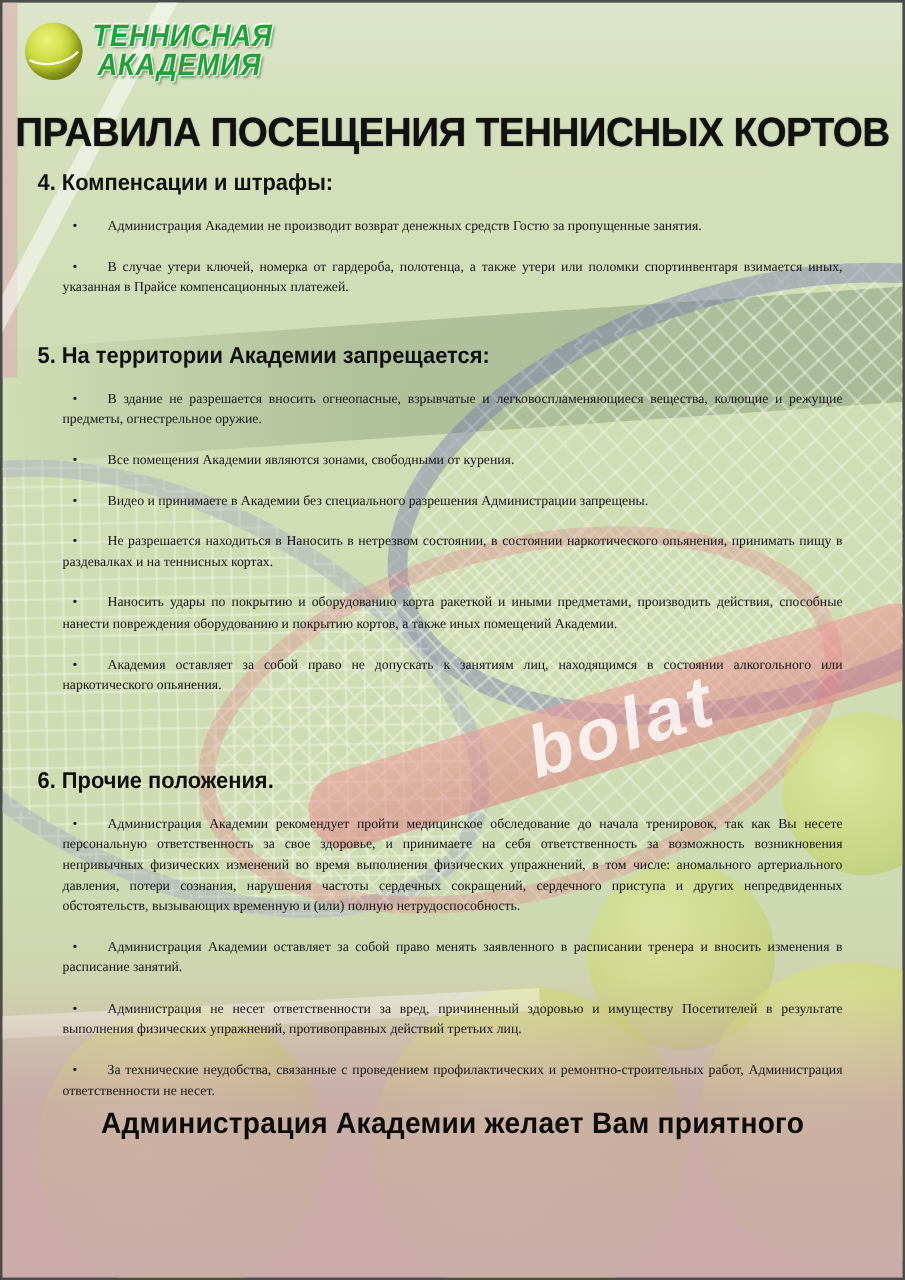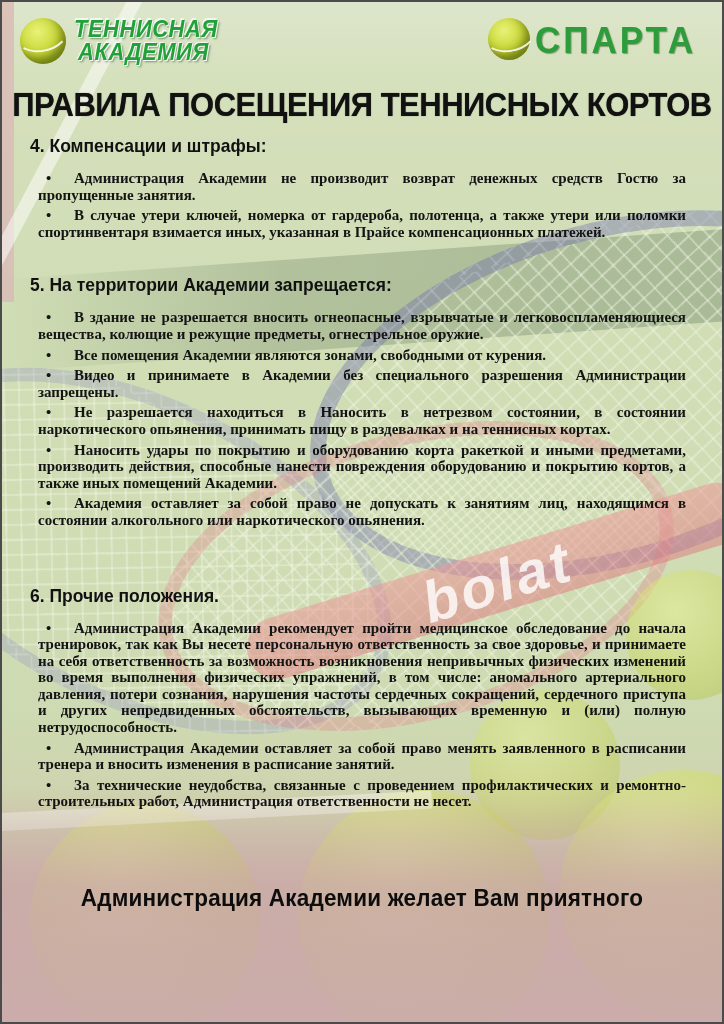--- a/index.html
+++ b/index.html
@@ -80,22 +80,22 @@
   .page-title { margin-top:24px; text-align:center; font-size:31px; font-weight:bold;
     letter-spacing:-.5px; color:#111; text-shadow:0 0 1px rgba(0,0,0,.65);
     transform:scaleY(1.05); }
 
   .sections { padding:0 26px; }
   .section { margin-top:12px; }
   .section:nth-child(2) { margin-top:35px; }
   .section:nth-child(3) { margin-top:57px; }
   .section-heading { font-size:17.5px; font-weight:bold; color:#111;
     margin:0 0 13px 2px; transform-origin:left; transform:scaleY(1.05); }
-  .bullet { font-family:"Liberation Serif", serif; font-weight:bold; font-size:15px;
-    line-height:16.6px; text-align:justify; margin:4px; padding:0 6px 0 6px; color:#141414; }
+  .bullet { font-family:"Liberation Serif", serif; font-weight:normal; font-size:11px;
+    line-height:16.6px; text-align:justify; margin:16px; padding:0 6px 0 6px; color:#141414; }
   .bullet .dot { display:inline-block; width:28px; padding-left:8px; }
 
   .footer-message { position:absolute; top:884px; left:0; width:100%; z-index:2;
     text-align:center; font-size:22.5px; font-weight:bold; color:#0d0d0d;
     letter-spacing:.2px; transform:scaleY(1.05); }
 </style>
 </head>
 <body>
 
 <div class="poster">
@@ -120,24 +120,20 @@
   <div class="content">
 
     <div class="header">
       <div class="logo logo-academy">
         <div class="ball-icon"></div>
         <div class="logo-academy-text">
           <div class="l1">ТЕННИСНАЯ</div>
           <div class="l2">АКАДЕМИЯ</div>
         </div>
       </div>
-      <div class="logo logo-sparta">
-        <div class="ball-icon"></div>
-        <div class="logo-sparta-text">СПАРТА</div>
-      </div>
     </div>
 
     <div class="page-title">ПРАВИЛА ПОСЕЩЕНИЯ ТЕННИСНЫХ КОРТОВ</div>
 
     <div class="sections">
         <div class="section">
           <div class="section-heading">4. Компенсации и штрафы:</div>
           <p class="bullet"><span class="dot">•</span><span>Администрация Академии не производит возврат денежных средств Гостю за пропущенные занятия.</span></p>
           <p class="bullet"><span class="dot">•</span><span>В случае утери ключей, номерка от гардероба, полотенца, а также утери или поломки спортинвентаря взимается иных, указанная в Прайсе компенсационных платежей.</span></p>
         </div>
@@ -147,19 +143,20 @@
           <p class="bullet"><span class="dot">•</span><span>Все помещения Академии являются зонами, свободными от курения.</span></p>
           <p class="bullet"><span class="dot">•</span><span>Видео и принимаете в Академии без специального разрешения Администрации запрещены.</span></p>
           <p class="bullet"><span class="dot">•</span><span>Не разрешается находиться в Наносить в нетрезвом состоянии, в состоянии наркотического опьянения, принимать пищу в раздевалках и на теннисных кортах.</span></p>
           <p class="bullet"><span class="dot">•</span><span>Наносить удары по покрытию и оборудованию корта ракеткой и иными предметами, производить действия, способные нанести повреждения оборудованию и покрытию кортов, а также иных помещений Академии.</span></p>
           <p class="bullet"><span class="dot">•</span><span>Академия оставляет за собой право не допускать к занятиям лиц, находящимся в состоянии алкогольного или наркотического опьянения.</span></p>
         </div>
         <div class="section">
           <div class="section-heading">6. Прочие положения.</div>
           <p class="bullet"><span class="dot">•</span><span>Администрация Академии рекомендует пройти медицинское обследование до начала тренировок, так как Вы несете персональную ответственность за свое здоровье, и принимаете на себя ответственность за возможность возникновения непривычных физических изменений во время выполнения физических упражнений, в том числе: аномального артериального давления, потери сознания, нарушения частоты сердечных сокращений, сердечного приступа и других непредвиденных обстоятельств, вызывающих временную и (или) полную нетрудоспособность.</span></p>
           <p class="bullet"><span class="dot">•</span><span>Администрация Академии оставляет за собой право менять заявленного в расписании тренера и вносить изменения в расписание занятий.</span></p>
+          <p class="bullet"><span class="dot">•</span><span>Администрация не несет ответственности за вред, причиненный здоровью и имуществу Посетителей в результате выполнения физических упражнений, противоправных действий третьих лиц.</span></p>
           <p class="bullet"><span class="dot">•</span><span>За технические неудобства, связанные с проведением профилактических и ремонтно-строительных работ, Администрация ответственности не несет.</span></p>
         </div>
       </div>
   </div>
 
   <div class="footer-message">Администрация Академии желает Вам приятного</div>
 </div>
 
 </body></html>

